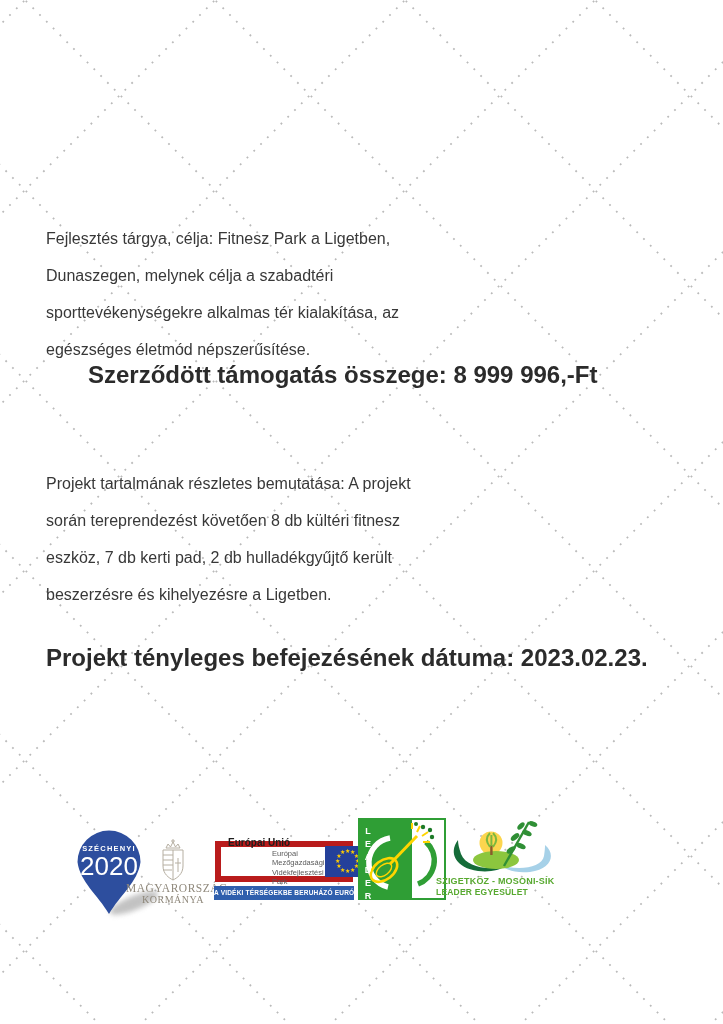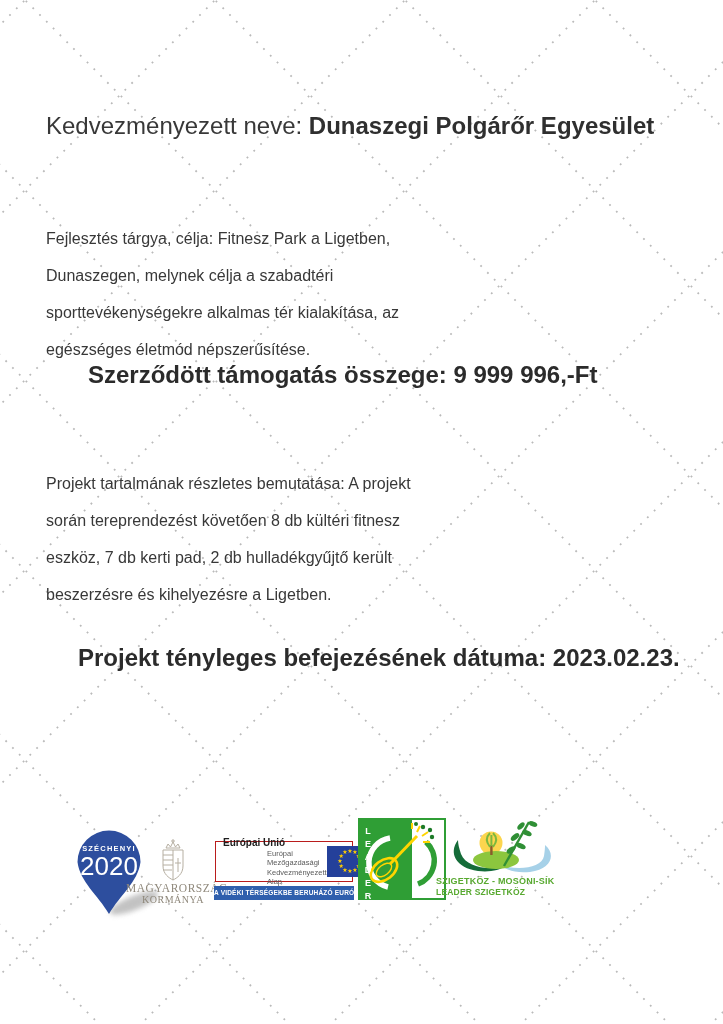--- a/index.html
+++ b/index.html
@@ -11,21 +11,21 @@
   .bg{position:absolute; left:0; top:0; z-index:0;}
   .content-layer{position:relative; z-index:1; width:100%; height:100%;}
 
   .line1{position:absolute; left:46px; top:112px; font-size:24px; white-space:nowrap;}
   .line1 .b{font-weight:bold; color:#2f2f2f;}
   .para{position:absolute; left:46px; width:645px; font-size:16px; line-height:37px; white-space:pre-line;margin-top:34px;}
   .para.goal{top:186px;}
   .para.details{top:431px;}
   .bold-line{position:absolute; font-size:24px; font-weight:bold; color:#2b2b2b; white-space:nowrap;}
   .bold-line.sum{left:88px; top:361px;}
-  .bold-line.date{left:46px; top:644px;margin-left:32px;}
+  .bold-line.date{left:46px; top:644px;}
 
   .logos{position:absolute; left:0; top:818px; width:723px; height:130px;}
   .logos > *{position:absolute;}
 
   
   .pin-shadow{
     left:108px; top:78px; width:52px; height:14px; background:#9a9a9a;
     border-radius:50%; transform:rotate(-22deg); filter:blur(2.5px); opacity:.6;
   }
   .pin-svg{left:76px; top:8px;}
@@ -34,21 +34,21 @@
   .crest-svg{left:158px; top:20px;}
   .gov-text{
     left:126px; top:64px; width:94px; text-align:center;
     font-family:"Liberation Serif", serif; color:#8f887b; letter-spacing:.5px;
   }
   .gov-text .l1{font-size:11.5px; line-height:12px;}
   .gov-text .l2{font-size:10px; line-height:12px;}
 
   
   .eu-box{
-    left:215px; top:23px; width:138px; height:41px; border:1px solid #b91c1c;
+    left:215px; top:23px; width:138px; height:41px; border:6px solid #b91c1c;
     background:#fff; display:flex; align-items:center; box-sizing:border-box;
   }
   .eu-text{padding-left:7px;}
   .eu-text .t{font-size:10px; font-weight:bold; color:#1d1d1d; line-height:12px;}
   .eu-text .s{font-size:7.5px; color:#5a5a5a; line-height:9.5px;margin-left:44px;}
   .eu-flag{
     position:relative; width:47px; height:31px; background:#24409a;
     margin-left:auto; margin-right:3px; flex:none;
   }
   .eu-star{position:absolute; font-size:6px; line-height:6px; color:#ffcc00;}
@@ -89,30 +89,27 @@
       <pattern id="diag" width="190" height="190" patternUnits="userSpaceOnUse" patternTransform="translate(25,0)">
         <path d="M-6,-6 L196,196" stroke="#a3a3a3" stroke-width="1.8" stroke-dasharray="1.8 7.8" fill="none"></path>
         <path d="M196,-6 L-6,196" stroke="#a3a3a3" stroke-width="1.8" stroke-dasharray="1.8 7.8" fill="none"></path>
       </pattern>
     </defs>
     <rect width="723" height="1024" fill="url(#diag)" opacity="0.75"></rect>
   </svg>
 
   <div class="content-layer">
 
-    <div class="line1">
-      <span>Kedvezményezett neve: </span><span class="b">Dunaszegi Polgárőr Egyesület</span>
-    </div>
 
     <div class="para goal">Fejlesztés tárgya, célja: Fitnesz Park a Ligetben,
 Dunaszegen, melynek célja a szabadtéri
 sporttevékenységekre alkalmas tér kialakítása, az
 egészséges életmód népszerűsítése.</div>
 
-    <div class="bold-line sum">Szerződött támogatás összege: 9 999 996,-Ft</div>
+    <div class="bold-line sum">Szerződött támogatás összege: 8 999 996,-Ft</div>
 
     <div class="para details">Projekt tartalmának részletes bemutatása: A projekt
 során tereprendezést követően 8 db kültéri fitnesz
 eszköz, 7 db kerti pad, 2 db hulladékgyűjtő került
 beszerzésre és kihelyezésre a Ligetben.</div>
 
     <div class="bold-line date">Projekt tényleges befejezésének dátuma: 2023.02.23.</div>
 
     <div class="logos">
 
@@ -135,21 +132,21 @@
       </svg>
       <div class="gov-text">
         <div class="l1">MAGYARORSZÁG</div>
         <div class="l2">KORMÁNYA</div>
       </div>
 
       <div class="eu-box">
         <div class="eu-text">
           <div class="t">Európai Unió</div>
           <div class="s">Európai Mezőgazdasági</div>
-          <div class="s">Kedvezményezett Alap</div>
+          <div class="s">Vidékfejlesztési Park</div>
         </div>
         <div class="eu-flag">
             <span class="eu-star" style="left: 20.5px; top: 2px; color: rgb(255, 204, 0);">★</span>
             <span class="eu-star" style="left: 25.5px; top: 3.33975px; color: rgb(255, 204, 0);">★</span>
             <span class="eu-star" style="left: 29.1603px; top: 7px; color: rgb(255, 204, 0);">★</span>
             <span class="eu-star" style="left: 30.5px; top: 12px; color: rgb(255, 204, 0);">★</span>
             <span class="eu-star" style="left: 29.1603px; top: 17px; color: rgb(255, 204, 0);">★</span>
             <span class="eu-star" style="left: 25.5px; top: 20.6603px; color: rgb(255, 204, 0);">★</span>
             <span class="eu-star" style="left: 20.5px; top: 22px; color: rgb(255, 204, 0);">★</span>
             <span class="eu-star" style="left: 15.5px; top: 20.6603px; color: rgb(255, 204, 0);">★</span>
@@ -207,18 +204,18 @@
           <ellipse cx="63" cy="30" rx="5" ry="2.6" transform="rotate(-35 63 30)"></ellipse>
           <ellipse cx="73" cy="26" rx="5" ry="2.6" transform="rotate(25 73 26)"></ellipse>
           <ellipse cx="67" cy="17" rx="5" ry="2.6" transform="rotate(-40 67 17)"></ellipse>
           <ellipse cx="79" cy="13" rx="5" ry="2.6" transform="rotate(25 79 13)"></ellipse>
           <ellipse cx="73" cy="6" rx="4.5" ry="2.4" transform="rotate(-45 73 6)"></ellipse>
           <ellipse cx="85" cy="4" rx="4.5" ry="2.4" transform="rotate(20 85 4)"></ellipse>
         </g>
       </svg>
       <div class="szk-text">
         <div class="l1">SZIGETKÖZ - MOSONI-SÍK</div>
-        <div class="l2">LEADER SZIGETKÖZ</div>
+        <div class="l2">LEADER EGYESÜLET</div>
       </div>
 
     </div>
   </div>
 </div>
 
 </body></html>

